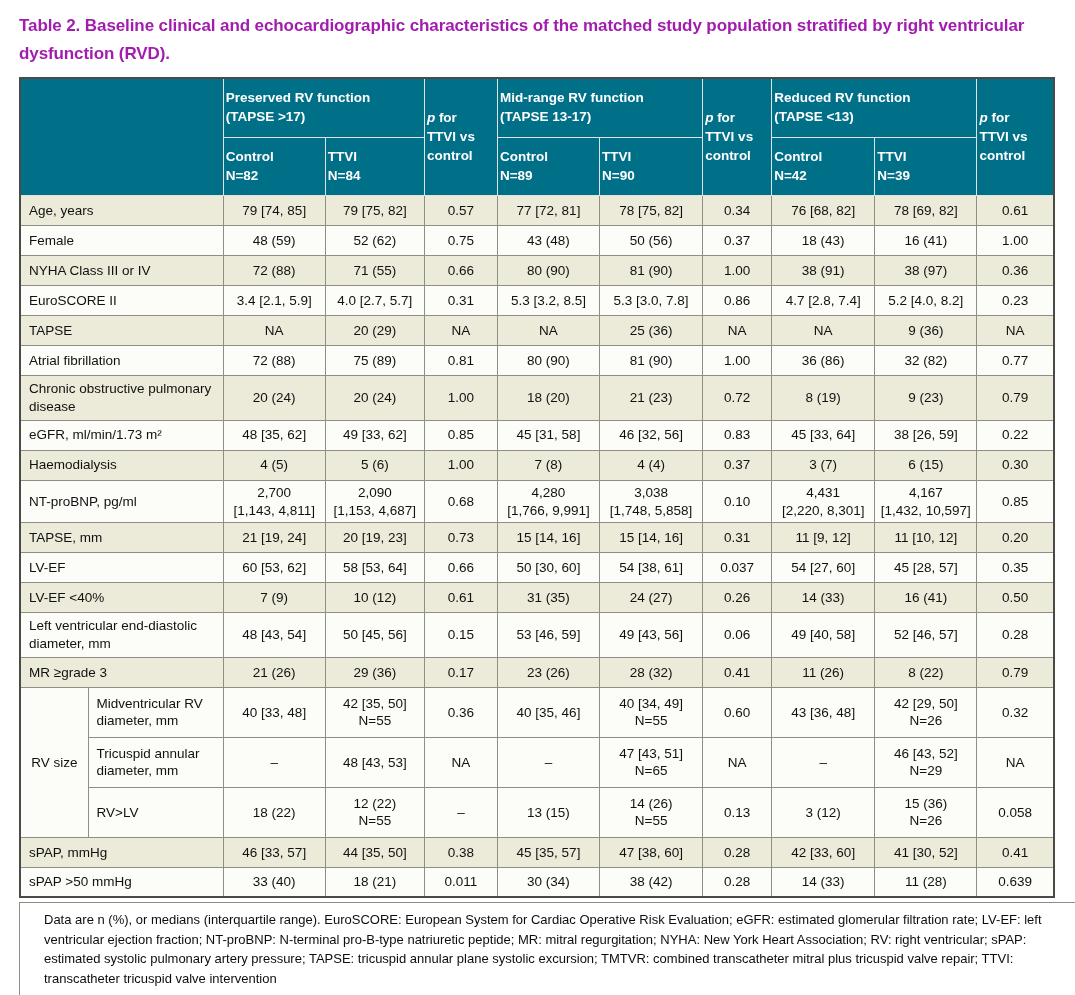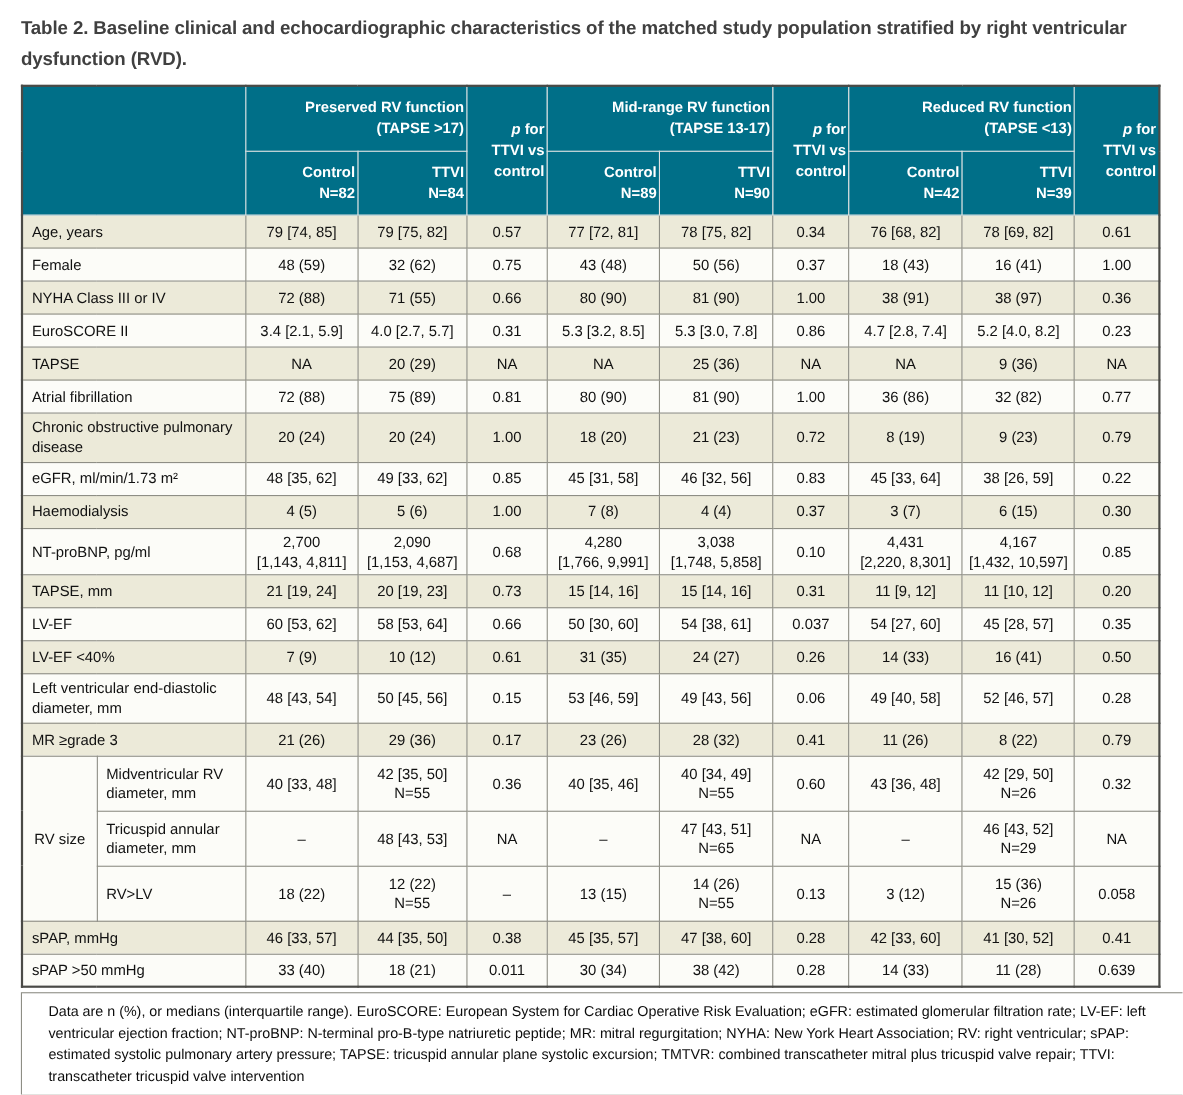--- a/index.html
+++ b/index.html
@@ -11,38 +11,38 @@
   }
   .page { padding:10px 19px 0 19px; }
 
   .title {
     font-weight:bold;
     font-size:17px;
     line-height:1.62;
     letter-spacing:-0.1px;
     width:1036px;
     margin:2px 0 10px 0;
-    color:#404040;
+    color:#a21caf;
   }
 
   table.char-table {
     border-collapse:collapse;
     table-layout:fixed;
     width:1036px;
     border:2px solid #4a4a46;
   }
 
   
   thead th {
     background:#006f88;
     color:#ffffff;
     font-weight:bold;
     font-size:13.5px;
     line-height:1.4;
-    text-align:right;
+    text-align:left;
     vertical-align:middle;
     white-space:pre-line;
     border:1px solid #dfe3e3;
     padding:4px 2px;
   }
   thead th.corner { border-right:1px solid #dfe3e3; }
   thead tr.grp-row th { height:50px; }
   thead tr.sub-row th { height:49px; }
   thead th.pcol i { font-style:italic; }
 
@@ -137,21 +137,21 @@
           <td class="val">77 [72, 81]</td>
           <td class="val">78 [75, 82]</td>
           <td class="val">0.34</td>
           <td class="val">76 [68, 82]</td>
           <td class="val">78 [69, 82]</td>
           <td class="val">0.61</td>
         </tr>
         <tr>
           <td class="rowlabel" colspan="2">Female</td>
           <td class="val">48 (59)</td>
-          <td class="val">32 (62)</td>
+          <td class="val">52 (62)</td>
           <td class="val">0.75</td>
           <td class="val">43 (48)</td>
           <td class="val">50 (56)</td>
           <td class="val">0.37</td>
           <td class="val">18 (43)</td>
           <td class="val">16 (41)</td>
           <td class="val">1.00</td>
         </tr>
         <tr class="shade">
           <td class="rowlabel" colspan="2">NYHA Class III or IV</td>

